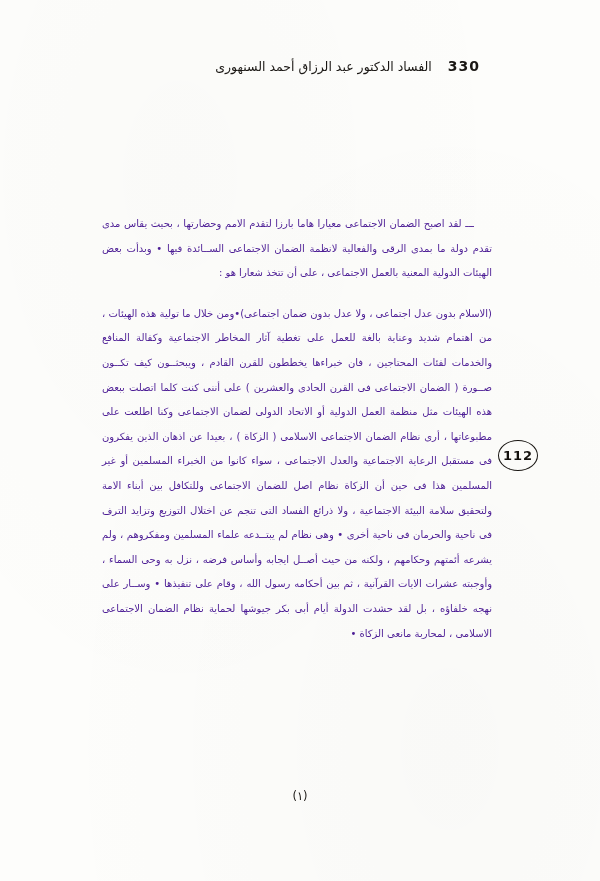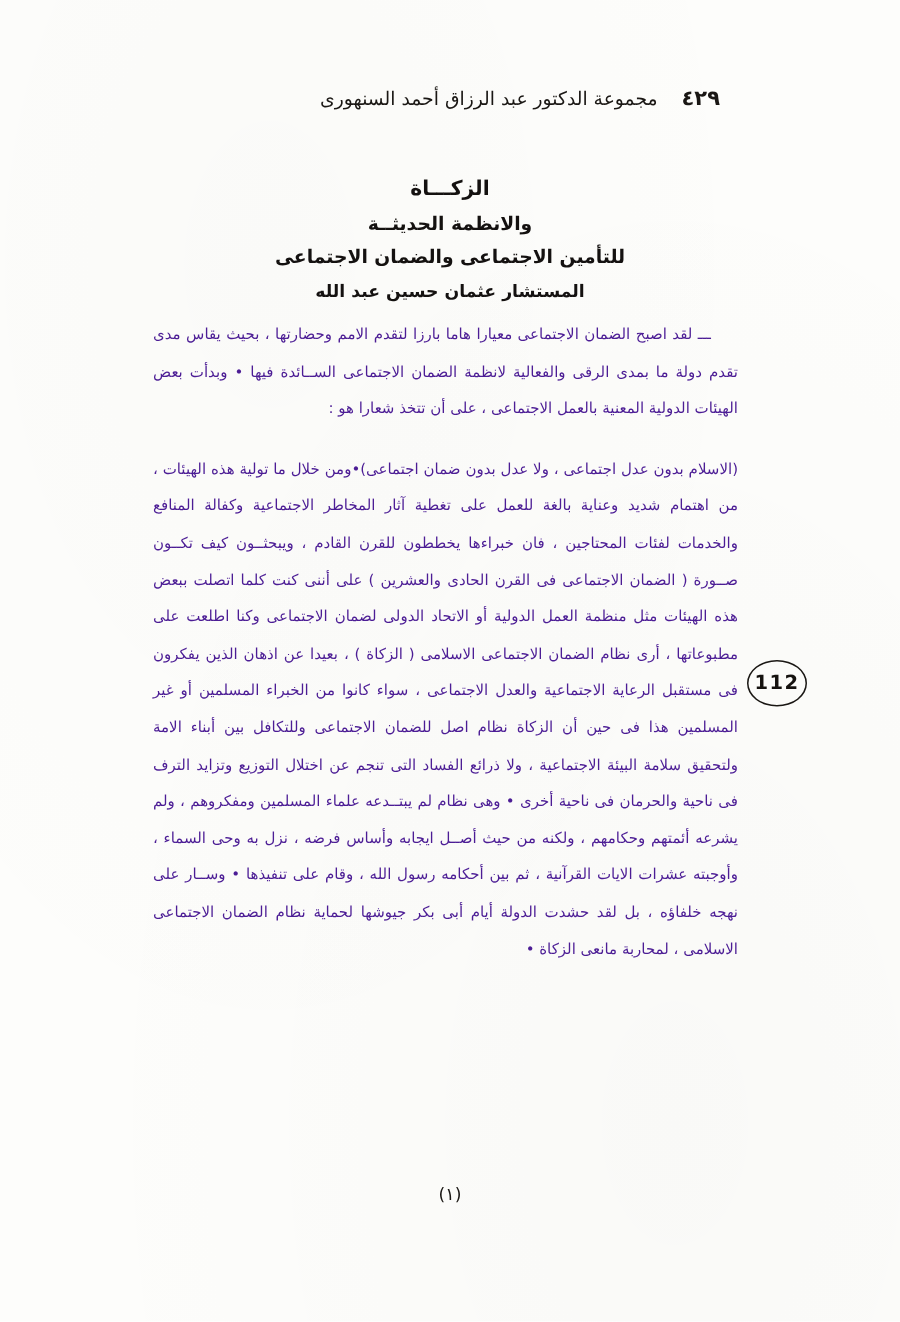--- a/index.html
+++ b/index.html
@@ -138,30 +138,24 @@
     color: #1a1714;
     direction: rtl;
   }
 </style>
 </head>
 <body>
 
 <div class="page">
 
   <div class="header">
-    <span class="folio">٤٢٩</span>
-    <span class="running-title">مجموعة الدكتور عبد الرزاق أحمد السنهورى</span>
+    <span class="folio">330</span>
+    <span class="running-title">الفساد الدكتور عبد الرزاق أحمد السنهورى</span>
   </div>
 
-  <div class="title-block">
-    <div class="t1">الزكـــاة</div>
-    <div class="t2">والانظمة الحديثــة</div>
-    <div class="t3">للتأمين الاجتماعى والضمان الاجتماعى</div>
-    <div class="byline">المستشار عثمان حسين عبد الله</div>
-  </div>
 
   <div class="body-text">
     <p class="indent">ـــ لقد اصبح الضمان الاجتماعى معيارا هاما بارزا لتقدم الامم وحضارتها ، بحيث يقاس مدى تقدم دولة ما بمدى الرقى والفعالية لانظمة الضمان الاجتماعى الســائدة فيها • وبدأت بعض الهيئات الدولية المعنية بالعمل الاجتماعى ، على أن تتخذ شعارا هو :</p>
     <div class="para-gap"></div>
     <p>(الاسلام بدون عدل اجتماعى ، ولا عدل بدون ضمان اجتماعى)•ومن خلال ما تولية هذه الهيئات ، من اهتمام شديد وعناية بالغة للعمل على تغطية آثار المخاطر الاجتماعية وكفالة المنافع والخدمات لفئات المحتاجين ، فان خبراءها يخططون للقرن القادم ، ويبحثــون كيف تكــون صــورة ( الضمان الاجتماعى فى القرن الحادى والعشرين ) على أننى كنت كلما اتصلت ببعض هذه الهيئات مثل منظمة العمل الدولية أو الاتحاد الدولى لضمان الاجتماعى وكنا اطلعت على مطبوعاتها ، أرى نظام الضمان الاجتماعى الاسلامى ( الزكاة ) ، بعيدا عن اذهان الذين يفكرون فى مستقبل الرعاية الاجتماعية والعدل الاجتماعى ، سواء كانوا من الخبراء المسلمين أو غير المسلمين هذا فى حين أن الزكاة نظام اصل للضمان الاجتماعى وللتكافل بين أبناء الامة ولتحقيق سلامة البيئة الاجتماعية ، ولا ذرائع الفساد التى تنجم عن اختلال التوزيع وتزايد الترف فى ناحية والحرمان فى ناحية أخرى • وهى نظام لم يبتــدعه علماء المسلمين ومفكروهم ، ولم يشرعه أئمتهم وحكامهم ، ولكنه من حيث أصــل ايجابه وأساس فرضه ، نزل به وحى السماء ، وأوجبته عشرات الايات القرآنية ، ثم بين أحكامه رسول الله ، وقام على تنفيذها • وســار على نهجه خلفاؤه ، بل لقد حشدت الدولة أيام أبى بكر جيوشها لحماية نظام الضمان الاجتماعى الاسلامى ، لمحاربة مانعى الزكاة •</p>
   </div>
 
   <div class="marginal-number">112</div>
 
   <div class="page-number">(١)</div>

